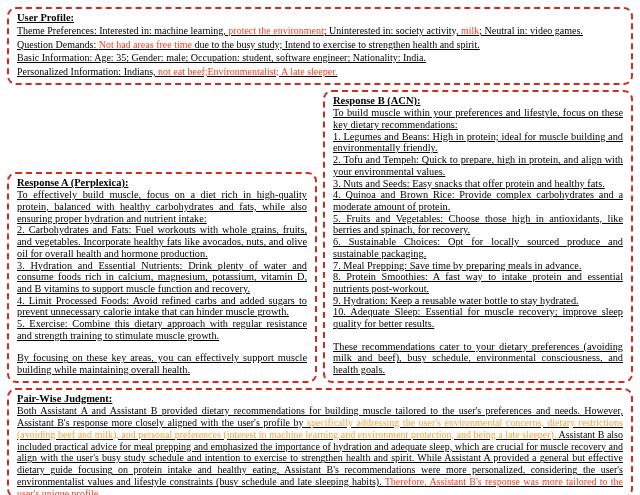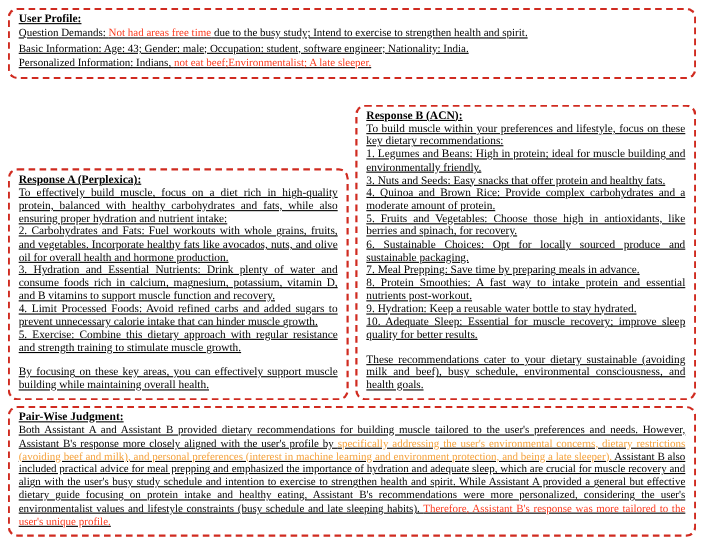--- a/index.html
+++ b/index.html
@@ -60,22 +60,23 @@
   .body p.blank{height:11px;}
 </style>
 </head>
 <body>
 
 <div class="page">
 
   <section class="box profile">
     <div class="title">User Profile:</div>
     <div class="body">
+        <p><span>Theme Preferences: Interested in: machine learning, </span><span style="color: rgb(251, 59, 31);">protect the environment</span><span>; Uninterested in: society activity, </span><span style="color: rgb(251, 59, 31);">milk</span><span>; Neutral in: video games.</span></p>
         <p><span>Question Demands: </span><span style="color: rgb(251, 59, 31);">Not had areas free time</span><span> due to the busy study; Intend to exercise to strengthen health and spirit.</span></p>
-        <p><span>Basic Information: Age: 43; Gender: male; Occupation: student, software engineer; Nationality: India.</span></p>
+        <p><span>Basic Information: Age: 35; Gender: male; Occupation: student, software engineer; Nationality: India.</span></p>
         <p><span>Personalized Information: Indians, </span><span style="color: rgb(251, 59, 31);">not eat beef;Environmentalist; A late sleeper.</span></p>
       </div>
   </section>
 
   <div class="row">
     <section class="box resp resp-a">
       <div class="title">Response A (Perplexica):</div>
       <div class="body">
           <p><span>To effectively build muscle, focus on a diet rich in high-quality protein, balanced with healthy carbohydrates and fats, while also ensuring proper hydration and nutrient intake:</span></p>
           <p><span>2. Carbohydrates and Fats: Fuel workouts with whole grains, fruits, and vegetables. Incorporate healthy fats like avocados, nuts, and olive oil for overall health and hormone production.</span></p>
@@ -85,30 +86,31 @@
           <p class="blank"></p>
           <p><span>By focusing on these key areas, you can effectively support muscle building while maintaining overall health.</span></p>
         </div>
     </section>
 
     <section class="box resp resp-b">
       <div class="title">Response B (ACN):</div>
       <div class="body">
           <p><span>To build muscle within your preferences and lifestyle, focus on these key dietary recommendations:</span></p>
           <p><span>1. Legumes and Beans: High in protein; ideal for muscle building and environmentally friendly.</span></p>
+          <p><span>2. Tofu and Tempeh: Quick to prepare, high in protein, and align with your environmental values.</span></p>
           <p><span>3. Nuts and Seeds: Easy snacks that offer protein and healthy fats.</span></p>
           <p><span>4. Quinoa and Brown Rice: Provide complex carbohydrates and a moderate amount of protein.</span></p>
           <p><span>5. Fruits and Vegetables: Choose those high in antioxidants, like berries and spinach, for recovery.</span></p>
           <p><span>6. Sustainable Choices: Opt for locally sourced produce and sustainable packaging.</span></p>
           <p><span>7. Meal Prepping: Save time by preparing meals in advance.</span></p>
           <p><span>8. Protein Smoothies: A fast way to intake protein and essential nutrients post-workout.</span></p>
           <p><span>9. Hydration: Keep a reusable water bottle to stay hydrated.</span></p>
           <p><span>10. Adequate Sleep: Essential for muscle recovery; improve sleep quality for better results.</span></p>
           <p class="blank"></p>
-          <p><span>These recommendations cater to your dietary sustainable (avoiding milk and beef), busy schedule, environmental consciousness, and health goals.</span></p>
+          <p><span>These recommendations cater to your dietary preferences (avoiding milk and beef), busy schedule, environmental consciousness, and health goals.</span></p>
         </div>
     </section>
   </div>
 
   <section class="box judgment">
     <div class="title">Pair-Wise Judgment:</div>
     <div class="body">
         <p><span>Both Assistant A and Assistant B provided dietary recommendations for building muscle tailored to the user's preferences and needs. However, Assistant B's response more closely aligned with the user's profile by </span><span style="color: rgb(245, 162, 60);">specifically addressing the user's environmental concerns, dietary restrictions (avoiding beef and milk), and personal preferences (interest in machine learning and environment protection, and being a late sleeper).</span><span> Assistant B also included practical advice for meal prepping and emphasized the importance of hydration and adequate sleep, which are crucial for muscle recovery and align with the user's busy study schedule and intention to exercise to strengthen health and spirit. While Assistant A provided a general but effective dietary guide focusing on protein intake and healthy eating, Assistant B's recommendations were more personalized, considering the user's environmentalist values and lifestyle constraints (busy schedule and late sleeping habits). </span><span style="color: rgb(251, 59, 31);">Therefore, Assistant B's response was more tailored to the user's unique profile.</span></p>
       </div>
   </section>

